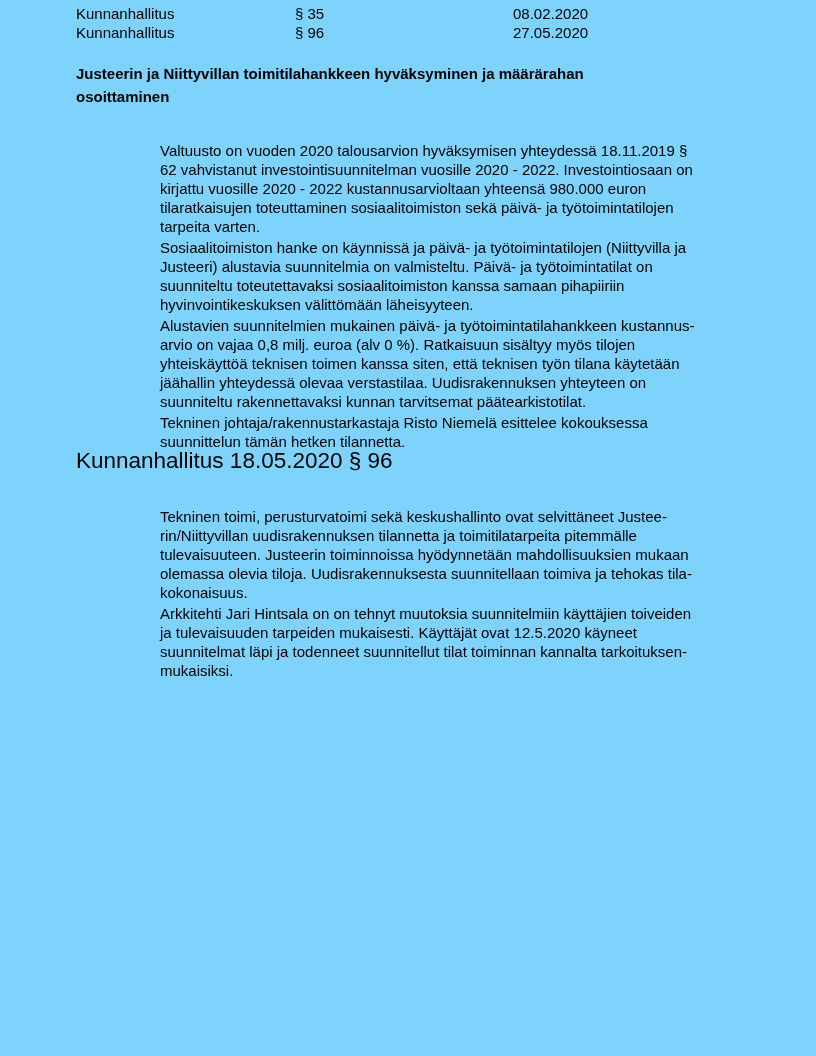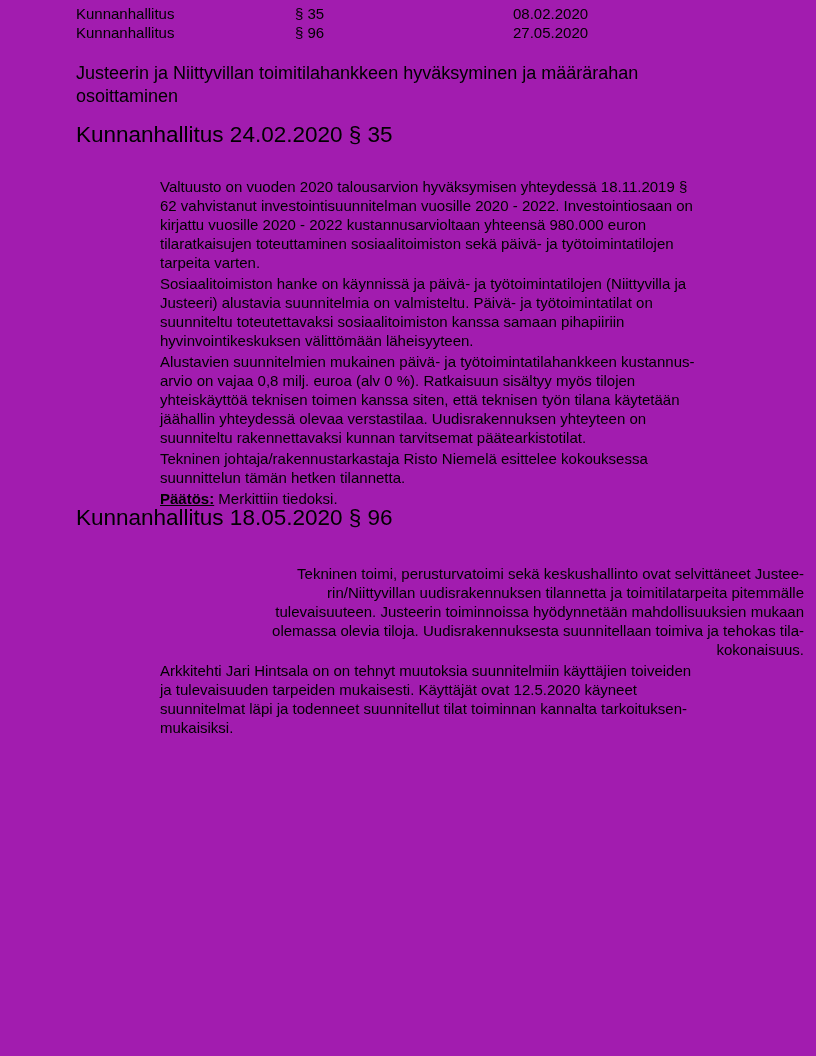--- a/index.html
+++ b/index.html
@@ -6,56 +6,56 @@
     margin: 0;
     padding: 0;
     background: #ffffff;
     color: #000000;
     font-family: "Liberation Sans", sans-serif;
   }
   .page {
     position: relative;
     width: 816px;
     height: 1056px;
-    background: #a21caf;
+    background: #7dd3fc;
     overflow: hidden;
     box-sizing: border-box;
     padding: 4px 0 0 76px;
     font-size: 15px;
     line-height: 19px;
   }
   
   .header-table { width: 700px; }
   .header-row {
     display: grid;
     grid-template-columns: 219px 218px 1fr;
   }
   .header-cell { white-space: nowrap; }
 
   
   .doc-title {
     margin: 20px 0 0 0;
-    font-size: 18px;
+    font-size: 15px;
     line-height: 23px;
-    font-weight: normal;
+    font-weight: bold;
     white-space: pre-line;
     width: 700px;
   }
 
   .case-number { margin-top: 14px; }
 
   .section-heading { margin: 0; font-weight: normal; }
   .section-heading.first { margin-top: 17px; }
 
   
   .body-block { margin-left: 84px; width: 644px; }
 
   .para { margin: 2px 0 0 0; }
   .para.first-s1 { margin-top: 33px; }
-  .para.first-s2 { margin-top: 37px; text-align: right; }
+  .para.first-s2 { margin-top: 37px; }
 
   .para-text { white-space: pre-line; }
 
   .para-label {
     font-weight: bold;
     text-decoration: underline;
   }
 </style>
 </head>
 <body>
@@ -72,40 +72,38 @@
       <span class="header-cell">Kunnanhallitus</span>
       <span class="header-cell">§ 96</span>
       <span class="header-cell">27.05.2020</span>
     </div>
   </div>
 
   <h1 class="doc-title">Justeerin ja Niittyvillan toimitilahankkeen hyväksyminen ja määrärahan
 osoittaminen</h1>
 
 
-  <h2 class="section-heading first">Kunnanhallitus 24.02.2020 § 35</h2>
 
   <div class="body-block">
     <p class="para first-s1"><span class="para-text">Valtuusto on vuoden 2020 talousarvion hyväksymisen yhteydessä 18.11.2019 §
 62 vahvistanut investointisuunnitelman vuosille 2020 - 2022. Investointiosaan on
 kirjattu vuosille 2020 - 2022 kustannusarvioltaan yhteensä 980.000 euron
 tilaratkaisujen toteuttaminen sosiaalitoimiston sekä päivä- ja työtoimintatilojen
 tarpeita varten.</span></p>
     <p class="para"><span class="para-text">Sosiaalitoimiston hanke on käynnissä ja päivä- ja työtoimintatilojen (Niittyvilla ja
 Justeeri) alustavia suunnitelmia on valmisteltu. Päivä- ja työtoimintatilat on
 suunniteltu toteutettavaksi sosiaalitoimiston kanssa samaan pihapiiriin
 hyvinvointikeskuksen välittömään läheisyyteen.</span></p>
     <p class="para"><span class="para-text">Alustavien suunnitelmien mukainen päivä- ja työtoimintatilahankkeen kustannus-
 arvio on vajaa 0,8 milj. euroa (alv 0 %). Ratkaisuun sisältyy myös tilojen
 yhteiskäyttöä teknisen toimen kanssa siten, että teknisen työn tilana käytetään
 jäähallin yhteydessä olevaa verstastilaa. Uudisrakennuksen yhteyteen on
 suunniteltu rakennettavaksi kunnan tarvitsemat päätearkistotilat.</span></p>
     <p class="para"><span class="para-text">Tekninen johtaja/rakennustarkastaja Risto Niemelä esittelee kokouksessa
 suunnittelun tämän hetken tilannetta.</span></p>
-    <p class="para"><span class="para-label">Päätös:</span> <span class="para-text">Merkittiin tiedoksi.</span></p>
   </div>
 
   <h2 class="section-heading">Kunnanhallitus 18.05.2020 § 96</h2>
 
   <div class="body-block">
     <p class="para first-s2"><span class="para-text">Tekninen toimi, perusturvatoimi sekä keskushallinto ovat selvittäneet Justee-
 rin/Niittyvillan uudisrakennuksen tilannetta ja toimitilatarpeita pitemmälle
 tulevaisuuteen. Justeerin toiminnoissa hyödynnetään mahdollisuuksien mukaan
 olemassa olevia tiloja. Uudisrakennuksesta suunnitellaan toimiva ja tehokas tila-
 kokonaisuus.</span></p>

